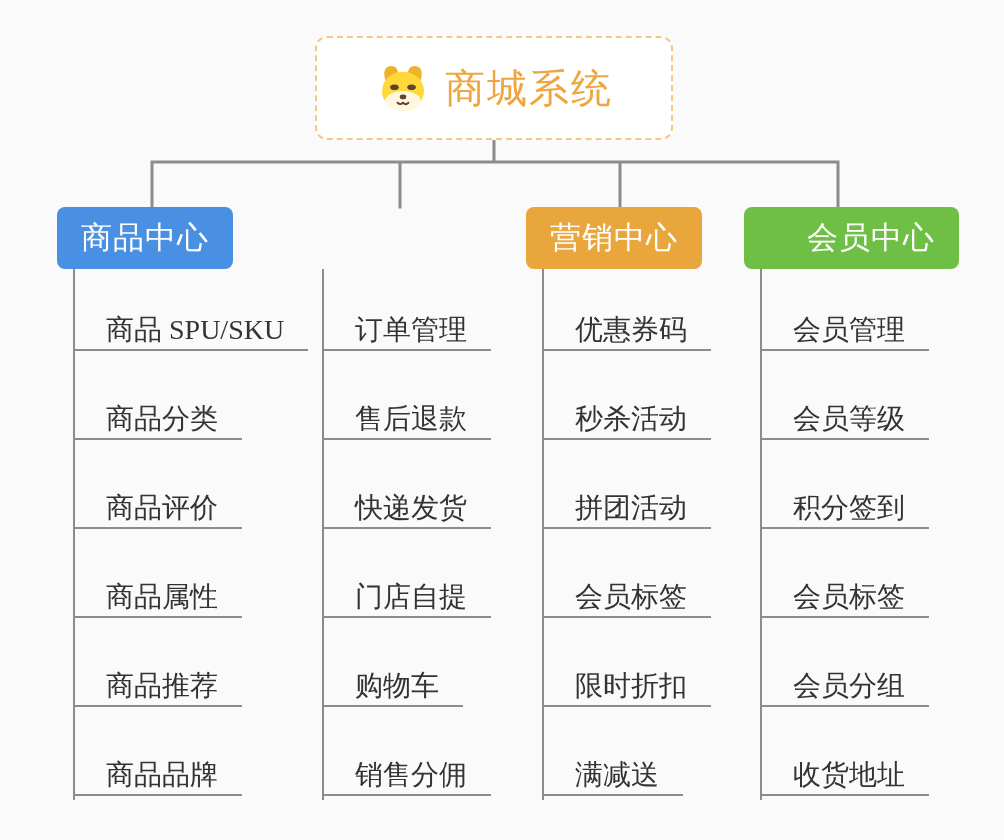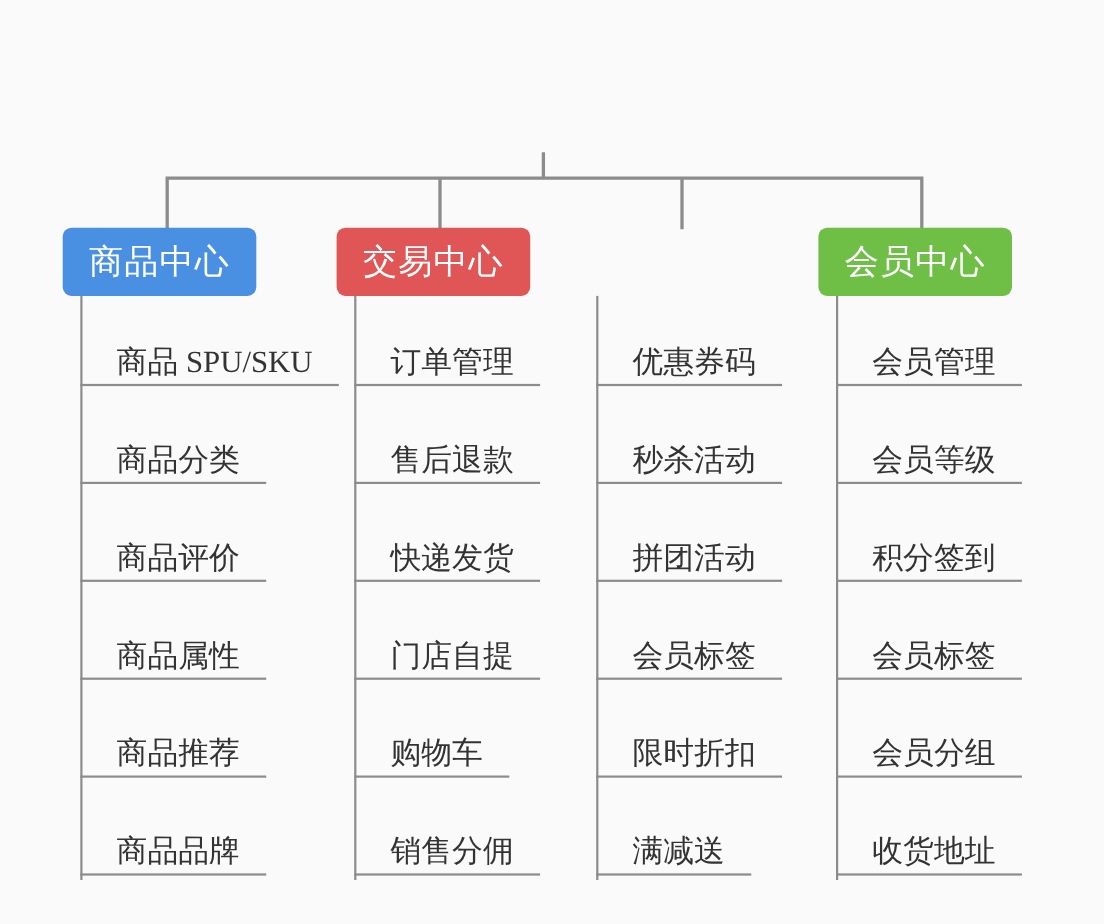--- a/index.html
+++ b/index.html
@@ -50,24 +50,39 @@
 </style>
 </head>
 <body>
 
 <div class="canvas">
 
   <svg class="top-links" viewBox="0 0 1004 240" xmlns="http://www.w3.org/2000/svg">
     <path d="M494 140 V162 M152 162 H838 M152 162 V207 M400 162 V207 M620 162 V207 M838 162 V207"></path>
   </svg>
 
+  <div class="root-node">
+    <span class="logo">
+      <svg viewBox="0 0 72 64" xmlns="http://www.w3.org/2000/svg">
+        <path d="M14 24 Q8 6 19 4 Q28 2 30 13 Z" fill="#F0B22A"></path>
+        <path d="M58 24 Q64 6 53 4 Q44 2 42 13 Z" fill="#F0B22A"></path>
+        <ellipse cx="36" cy="36" rx="27" ry="25" fill="#FFD83A"></ellipse>
+        <ellipse cx="36" cy="49" rx="23" ry="13" fill="#FFF7E0"></ellipse>
+        <ellipse cx="25" cy="31" rx="5.5" ry="3.6" fill="#5B4430"></ellipse>
+        <ellipse cx="47" cy="31" rx="5.5" ry="3.6" fill="#5B4430"></ellipse>
+        <ellipse cx="36" cy="43.5" rx="4.2" ry="3" fill="#5B4430"></ellipse>
+        <path d="M29 51 Q32.5 54.5 36 51 Q39.5 54.5 43 51" stroke="#5B4430" stroke-width="2.4" fill="none" stroke-linecap="round"></path>
+      </svg>
+    </span>
+    <span class="root-label" style="color: rgb(240, 166, 62);">商城系统</span>
+  </div>
 
   <div class="branch b0" style="background-color: rgb(74, 144, 226);">商品中心</div>
-  <div class="branch b1" style="background-color: rgb(224, 86, 86);">交易中心</div>
-  <div class="branch b3" style="background-color: rgb(111, 191, 70);">会员中心</div>
+  <div class="branch b2" style="background-color: rgb(232, 166, 61);">营销中心</div>
+  <div class="branch b3" style="background-color: rgb(111, 191, 70); padding-left: 39px;">会员中心</div>
 
   <div class="col c0">
     <i class="trunk"></i>
     <div class="leaf r0">商品 SPU/SKU</div>
     <div class="leaf r1">商品分类</div>
     <div class="leaf r2">商品评价</div>
     <div class="leaf r3">商品属性</div>
     <div class="leaf r4">商品推荐</div>
     <div class="leaf r5">商品品牌</div>
   </div>

